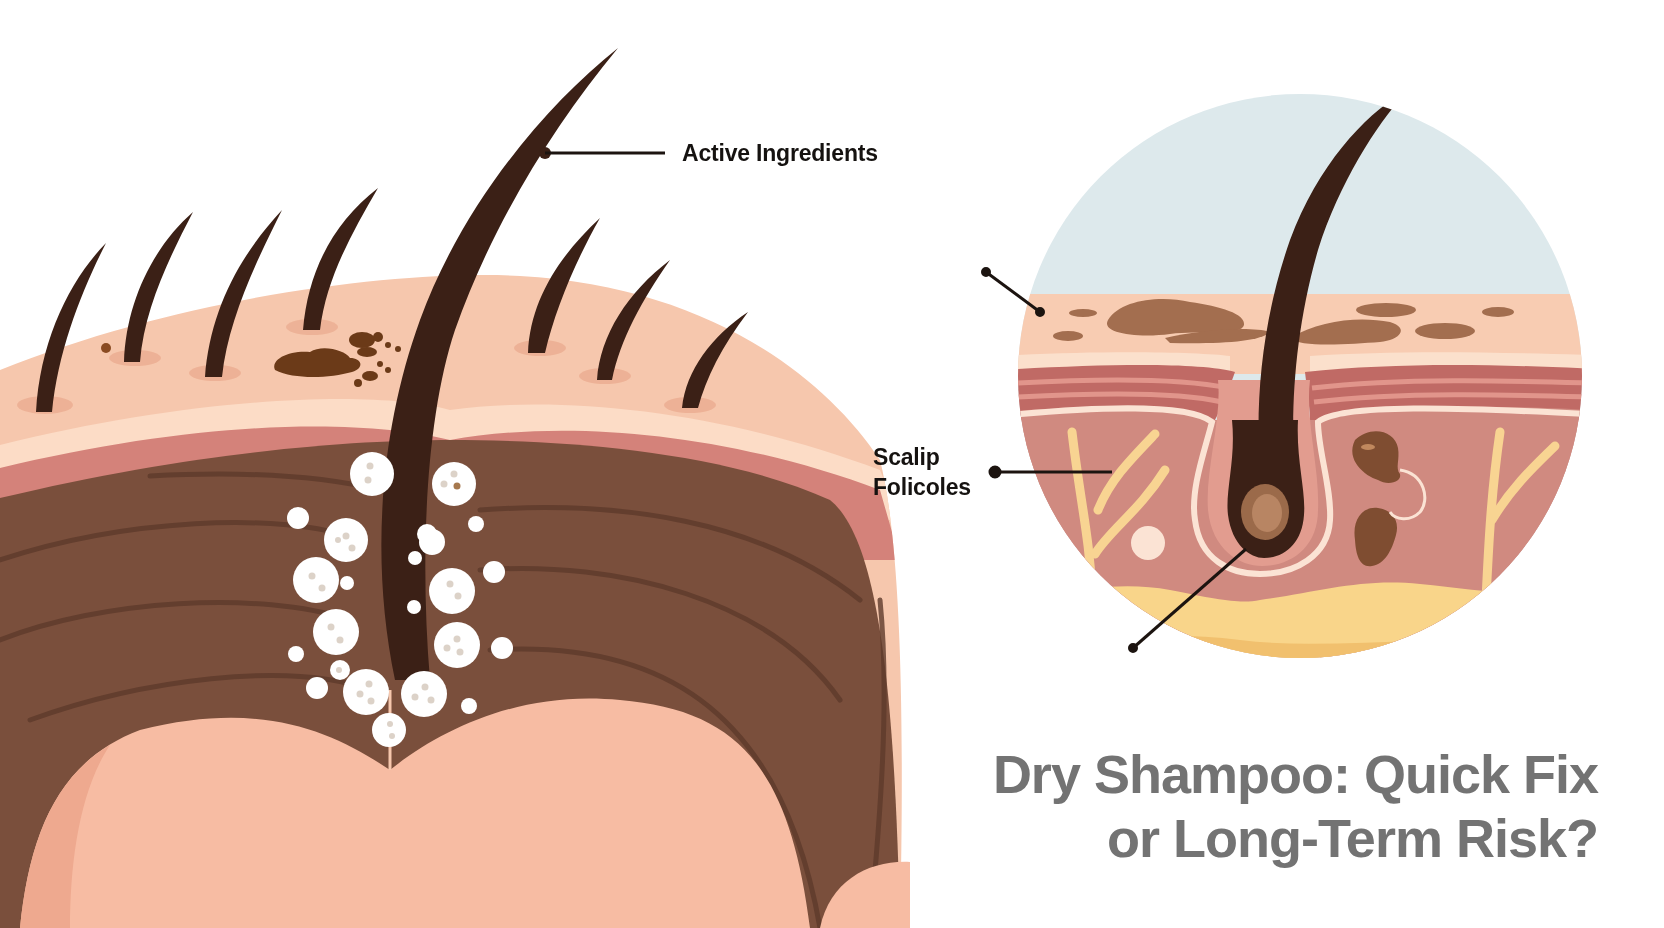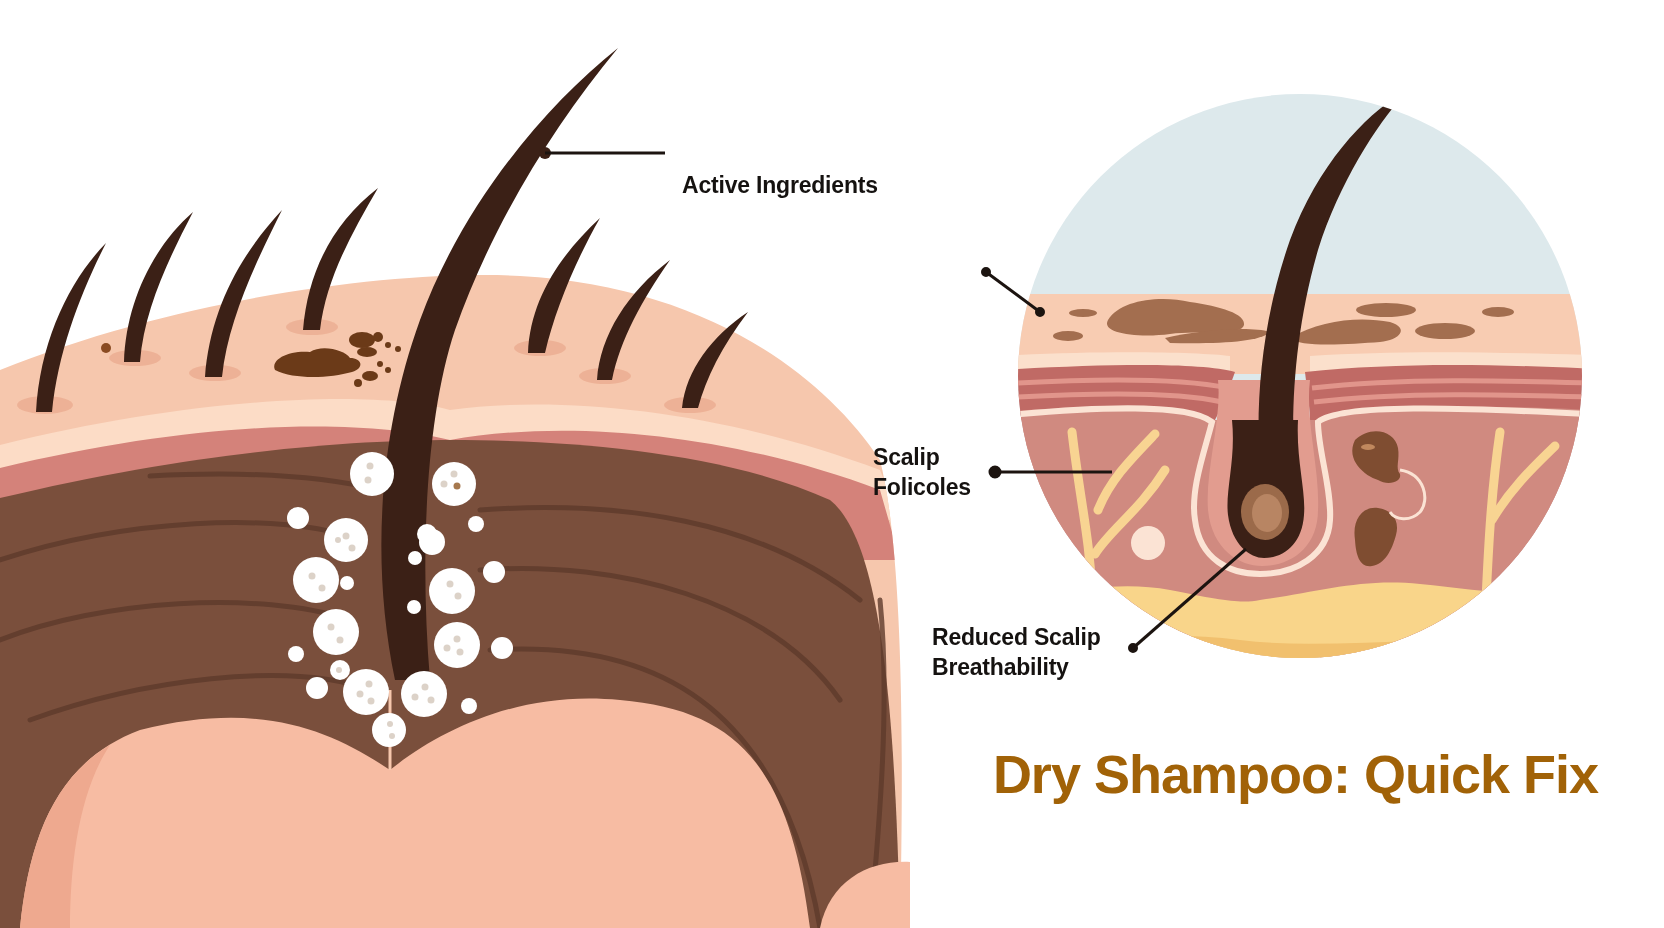--- a/index.html
+++ b/index.html
@@ -1,20 +1,20 @@
 <!DOCTYPE html>
 <html><head>
 <meta charset="utf-8">
 <style>
   html, body { margin: 0; padding: 0; background: #ffffff; }
   body { width: 1664px; height: 928px; position: relative; overflow: hidden; font-family: "Liberation Sans", "DejaVu Sans", sans-serif; }
   .stage { position: absolute; left: 0; top: 0; width: 1664px; height: 928px; }
   .stage svg { position: absolute; left: 0; top: 0; }
   .label { position: absolute; color: #151210; font-weight: 700; font-size: 23px; line-height: 30px; letter-spacing: -0.2px; white-space: nowrap; }
-  .title { position: absolute; right: 66px; top: 742px; text-align: right; color: #a16207; font-weight: 700; font-size: 54px; line-height: 64px; letter-spacing: -1px; }
+  .title { position: absolute; right: 66px; top: 742px; text-align: right; color: #737373; font-weight: 700; font-size: 54px; line-height: 64px; letter-spacing: -1px; }
   .title span { display: block; }
 </style>
 </head>
 <body>
 
 <div class="stage">
 
   <svg width="1664" height="928" viewBox="0 0 1664 928">
     <defs>
       <clipPath id="headClip">
@@ -218,29 +218,26 @@
       <line x1="986" y1="272" x2="1040" y2="312"></line>
       <circle cx="986" cy="272" r="3.5"></circle>
       <circle cx="1040" cy="312" r="3.5"></circle>
       <line x1="995" y1="472" x2="1112" y2="472"></line>
       <circle cx="995" cy="472" r="5"></circle>
       <line x1="1133" y1="648" x2="1246" y2="549"></line>
       <circle cx="1133" cy="648" r="3.5"></circle>
     </g>
   </svg>
 
-  <div class="label" style="left:682px; top:138px;margin-top:32px;">Active Ingredients</div>
+  <div class="label" style="left:682px; top:138px;">Active Ingredients</div>
 
 
   <div class="label" style="left:873px; top:442px;">
     <div>Scalip</div>
     <div>Folicoles</div>
   </div>
 
-  <div class="label" style="left:932px; top:622px;">
-    <div>Reduced Scalip</div>
-    <div>Breathability</div>
-  </div>
 
   <div class="title">
     <span>Dry Shampoo: Quick Fix</span>
+    <span>or Long-Term Risk?</span>
   </div>
 </div>
 
 </body></html>

